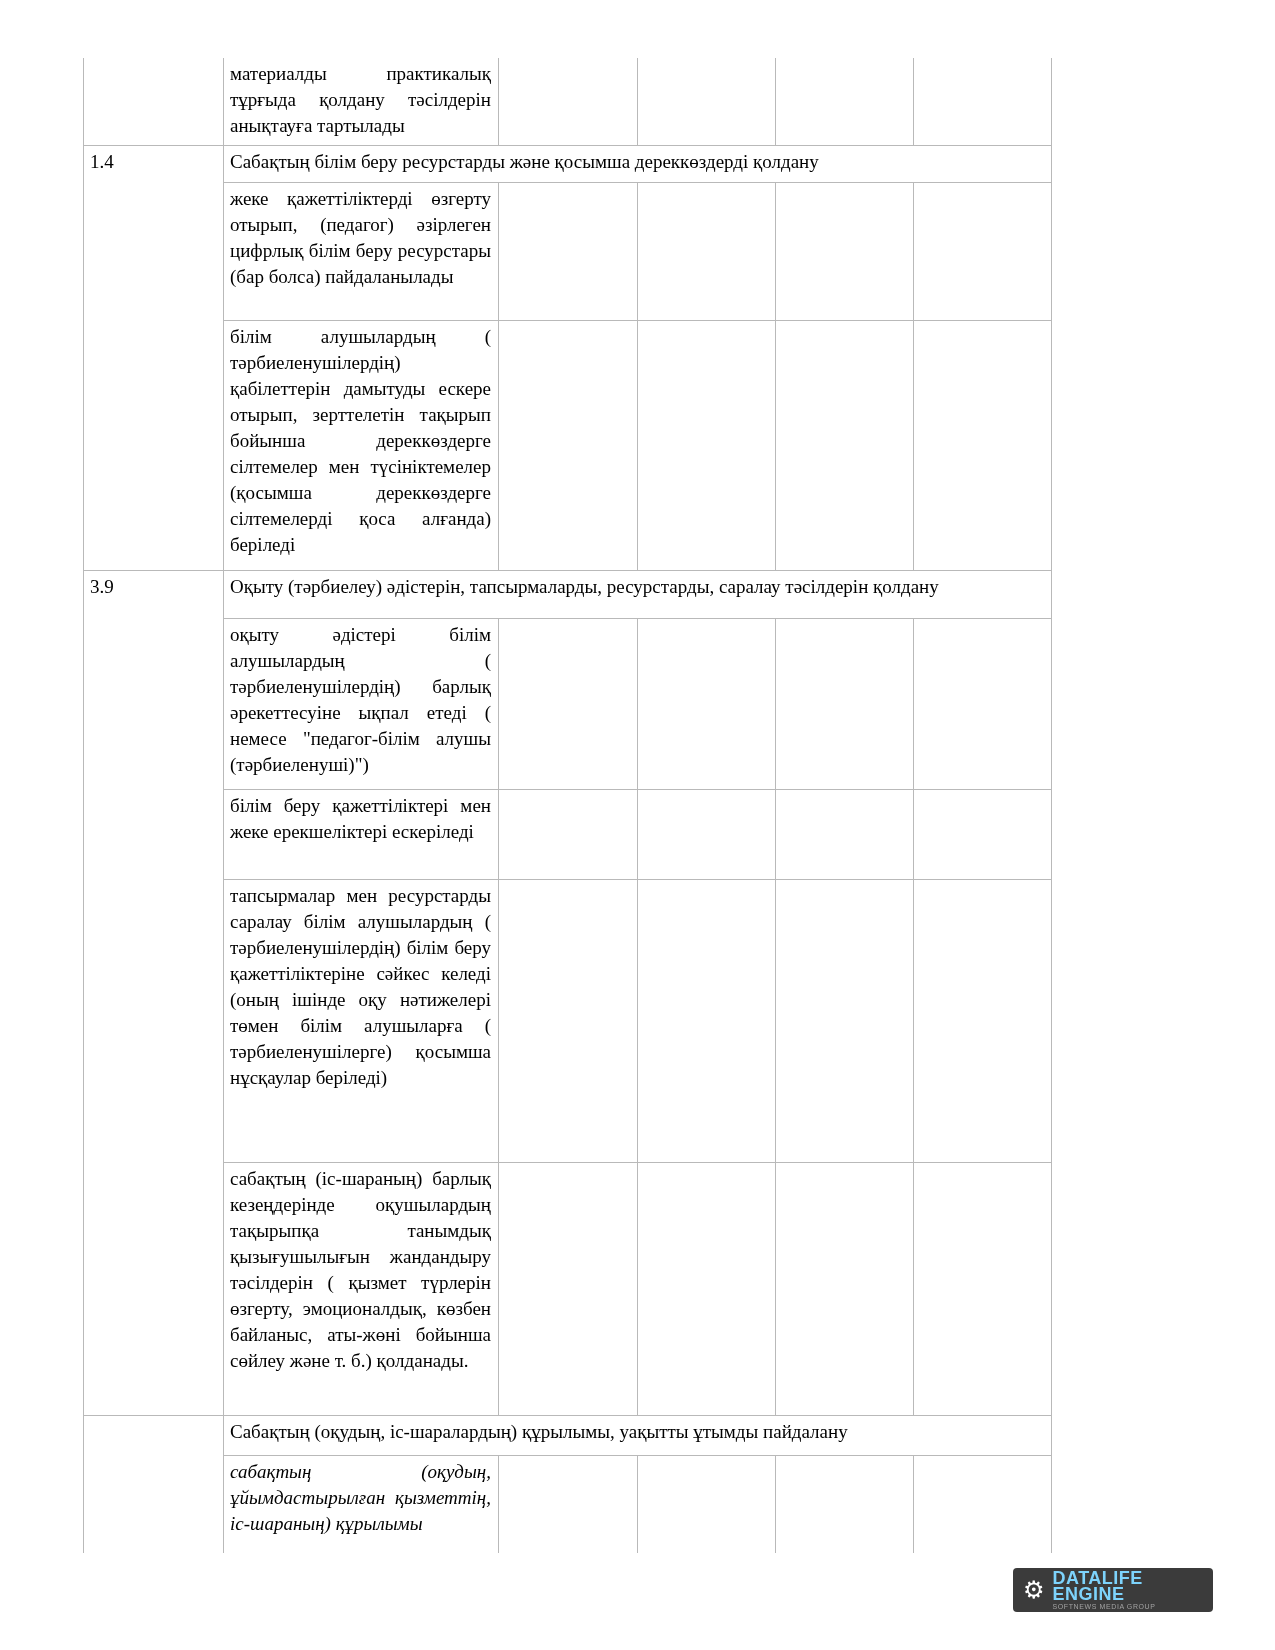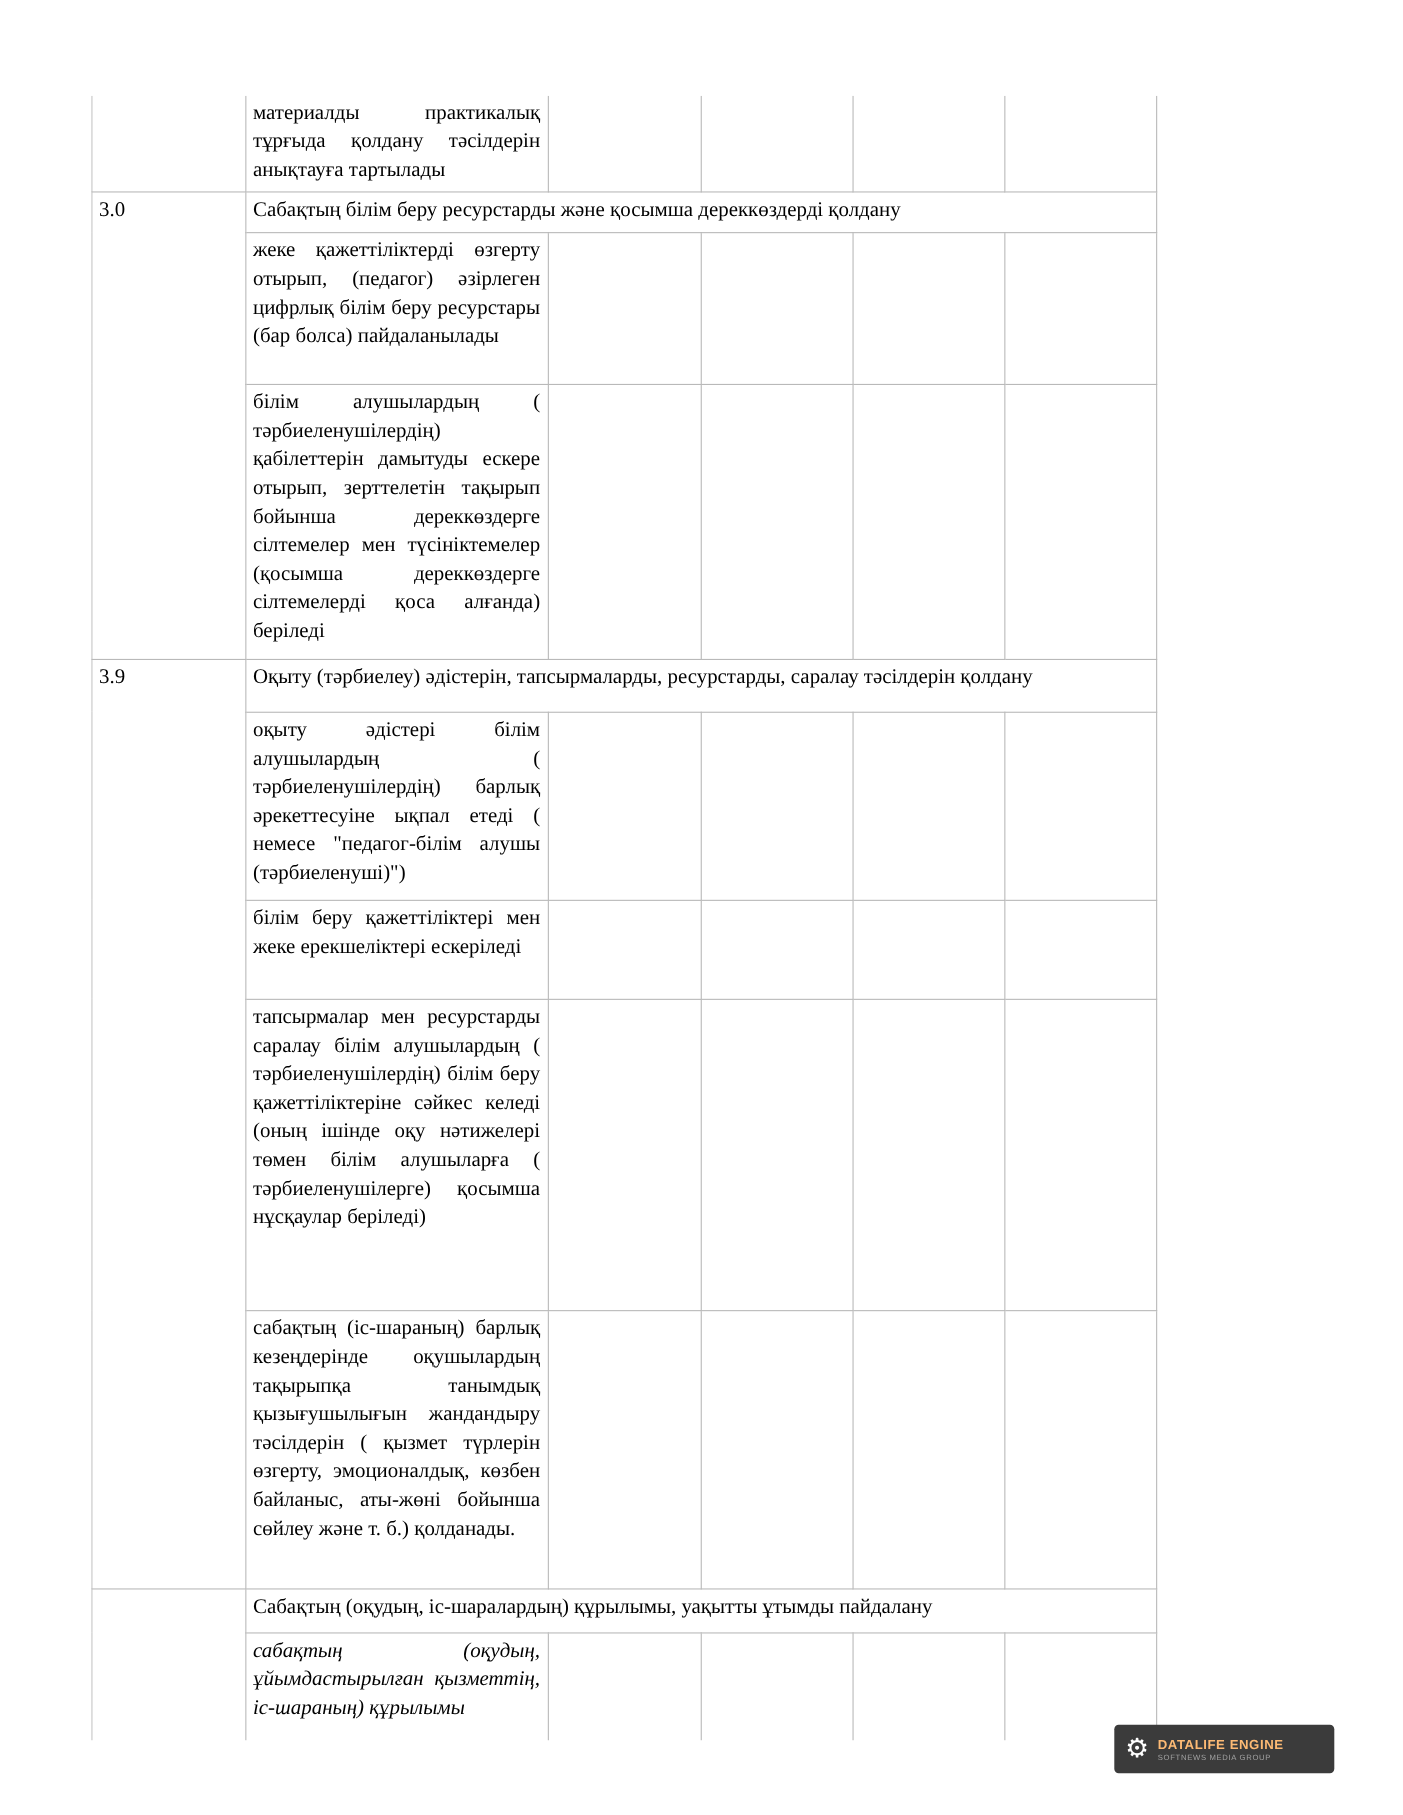--- a/index.html
+++ b/index.html
@@ -13,21 +13,21 @@
     position: relative;
     font-family: "Liberation Serif", "DejaVu Serif", serif;
     color: #000000;
     overflow: hidden;
   }
 
   
   .table-clip {
     position: absolute;
     left: 83px;
-    top: 87px;
+    top: 58px;
     width: 970px;
     height: 1495px;
     overflow: hidden;
   }
   table.doc-table {
     border-collapse: collapse;
     table-layout: fixed;
     width: 968px;
   }
   table.doc-table td {
@@ -87,23 +87,23 @@
   }
   .dle-badge .gear {
     color: #ffffff;
     font-size: 24px;
     line-height: 24px;
     margin-right: 8px;
     flex: 0 0 auto;
   }
   .dle-badge .txt { display: flex; flex-direction: column; }
   .dle-badge .brand {
-    color: #fdba74;
+    color: #7dd3fc;
     font-weight: bold;
-    font-size: 12px;
+    font-size: 18px;
     letter-spacing: 0.5px;
     line-height: 16px;
   }
   .dle-badge .subtitle {
     color: #a2a2a2;
     font-size: 7px;
     letter-spacing: 0.6px;
     line-height: 9px;
   }
 </style>
@@ -125,21 +125,21 @@
         <tr class="row-first h-r1">
       <td class="num-cell"></td>
       <td class="descriptor-cell">материалды практикалық тұрғыда қолдану тәсілдерін анықтауға тартылады</td>
       <td class="score-cell"></td>
       <td class="score-cell"></td>
       <td class="score-cell"></td>
       <td class="score-cell"></td>
     </tr>
 
     <tr class="h-r2">
-      <td class="num-cell" rowspan="3">3.0</td>
+      <td class="num-cell" rowspan="3">1.4</td>
       <td class="section-header-cell" colspan="5">Сабақтың білім беру ресурстарды және қосымша дереккөздерді қолдану</td>
     </tr>
     <tr class="h-r3">
       <td class="descriptor-cell">жеке қажеттіліктерді өзгерту отырып, (педагог) әзірлеген цифрлық білім беру ресурстары (бар болса) пайдаланылады</td>
       <td class="score-cell"></td>
       <td class="score-cell"></td>
       <td class="score-cell"></td>
       <td class="score-cell"></td>
     </tr>
     <tr class="h-r4">

